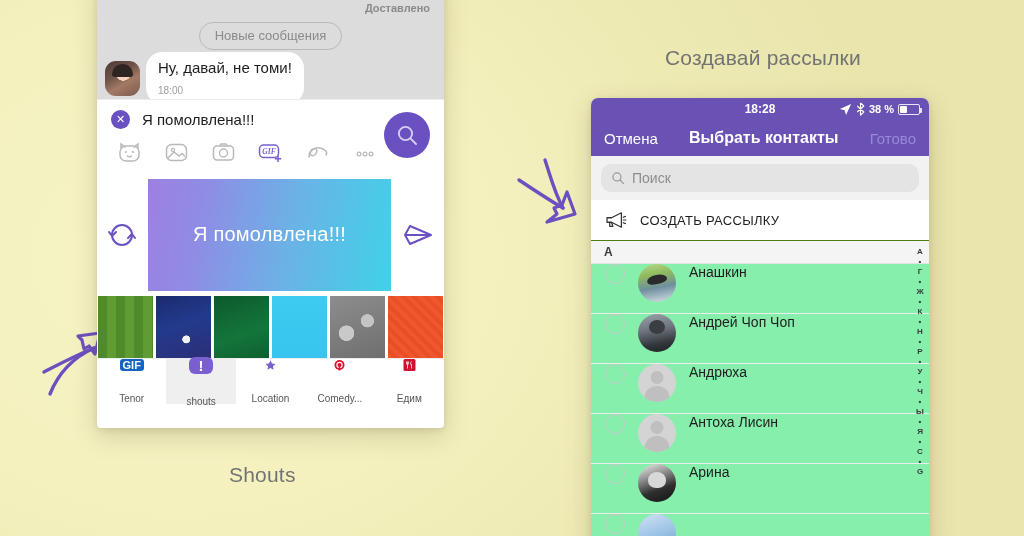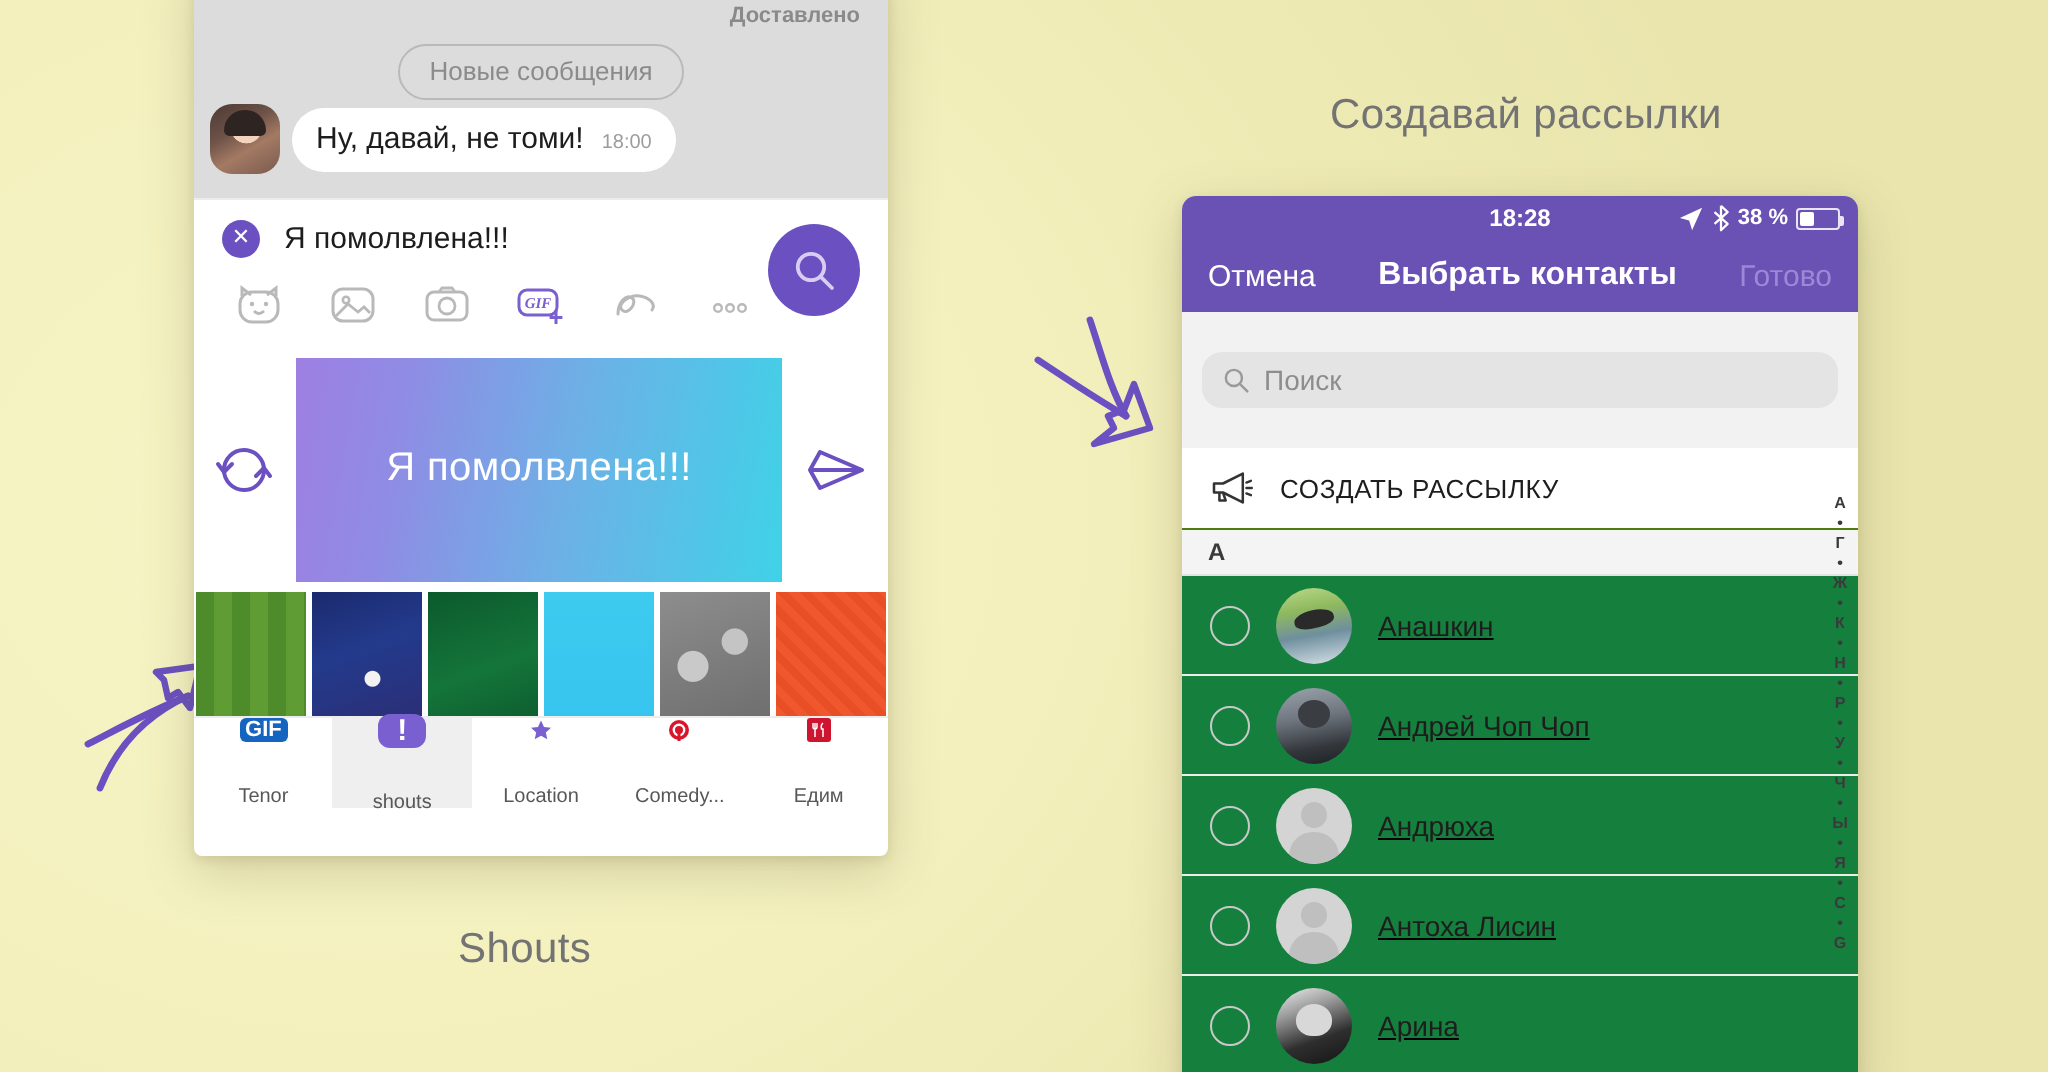--- a/index.html
+++ b/index.html
@@ -77,20 +77,21 @@
   }
   .bubble-in {
     background: #fff;
     border-radius: 16px;
     margin-left: 6px;
     padding: 7px 12px 8px;
     font-size: 15px;
     color: #1d1d1d;
     display: flex; align-items: baseline; gap: 9px;
     white-space: nowrap;
+    flex-direction: column;
   }
   .bubble-in .t { font-size: 10px; color: #9d9d9d; }
 
   
   .composer { background: #fff; height: 74px; position: relative; border-top: 1px solid #ececec; }
   .draft { display:flex; align-items:center; gap:12px; padding: 10px 0 0 14px; }
   .x-btn {
     width:19px; height:19px; border-radius:50%; background:#6a50c0;
     color:#fff; font-size:11px; line-height:19px; text-align:center; flex:none;
   }
@@ -141,40 +142,40 @@
   .battery { width:22px;height:11px;border:1px solid rgba(255,255,255,.85);border-radius:2px;position:relative;padding:1px; }
   .battery::after{content:"";position:absolute;right:-3px;top:3px;width:2px;height:5px;background:rgba(255,255,255,.85);border-radius:0 1px 1px 0;}
   .battery i{display:block;height:100%;width:38%;background:#fff;border-radius:1px;}
   .navbar {
     height:36px; background:#6a52b4; color:#fff;
     display:flex; align-items:center; justify-content:space-between;
     padding:0 13px; font-size:15px;gap:12px;
   }
   .nav-title { font-weight:bold; font-size:16px; }
   .nav-done { color:#9b88d6; }
-  .searchwrap { background:#f2f2f2; padding:20px 10px; }
+  .searchwrap { background:#f2f2f2; padding:8px 10px; }
   .searchbox {
     background:#e4e4e4; border-radius:10px; height:28px;
     display:flex; align-items:center; gap:7px; padding:0 10px;
     color:#8d8d8d; font-size:14px;
   }
   .broadcast {
     height:41px; display:flex; align-items:center; gap:13px;
     padding:0 14px; background:#fff;
     border-bottom:1px solid #4d7c0f;
     font-size:13px; color:#1d1d1d; letter-spacing:.3px;
   }
   .sec-head {
     height:23px; background:#f4f4f4; display:flex; align-items:center;
     padding:0 13px; font-size:12px; font-weight:bold; color:#3b3b3b;
     border-bottom:1px solid #e3e3e3;
   }
   .contact {
-    height:50px; display:flex; align-items:center; gap:13px;
-    padding:0 14px; background:#15803d; border-bottom:1px solid #ececec;text-decoration:underline;
+    height:50px; display:flex; align-items:flex-start; gap:13px;
+    padding:0 14px; background:#86efac; border-bottom:1px solid #ececec;
   }
   .chk { width:20px;height:20px;border:1px solid #c9c9c9;border-radius:50%;flex:none; }
   .pic { width:38px;height:38px;border-radius:50%;flex:none;overflow:hidden;position:relative;background:#d4d4d4; }
   .pic.ph::before{content:"";position:absolute;left:50%;top:7px;width:13px;height:13px;border-radius:50%;background:#bfbfbf;transform:translateX(-50%);}
   .pic.ph::after{content:"";position:absolute;left:50%;top:22px;width:25px;height:20px;border-radius:12px 12px 0 0;background:#bfbfbf;transform:translateX(-50%);}
   .pic.p1{background:linear-gradient(170deg,#b9d98a 0%,#8fb95e 30%,#6f8f9e 60%,#d9e3ea 100%);}
   .pic.p1::after{content:"";position:absolute;left:9px;top:11px;width:20px;height:9px;background:#2a2a2a;border-radius:50% 50% 40% 40%;transform:rotate(-12deg);}
   .pic.p2{background:linear-gradient(170deg,#9aa3ad 0%,#6e757e 40%,#33373c 75%,#1d1f22 100%);}
   .pic.p2::after{content:"";position:absolute;left:11px;top:6px;width:16px;height:14px;background:#3a3d42;border-radius:50%;}
   .pic.p5{background:linear-gradient(160deg,#efefef 0%,#9c9c9c 30%,#2e2e2e 65%,#141414 100%);}

